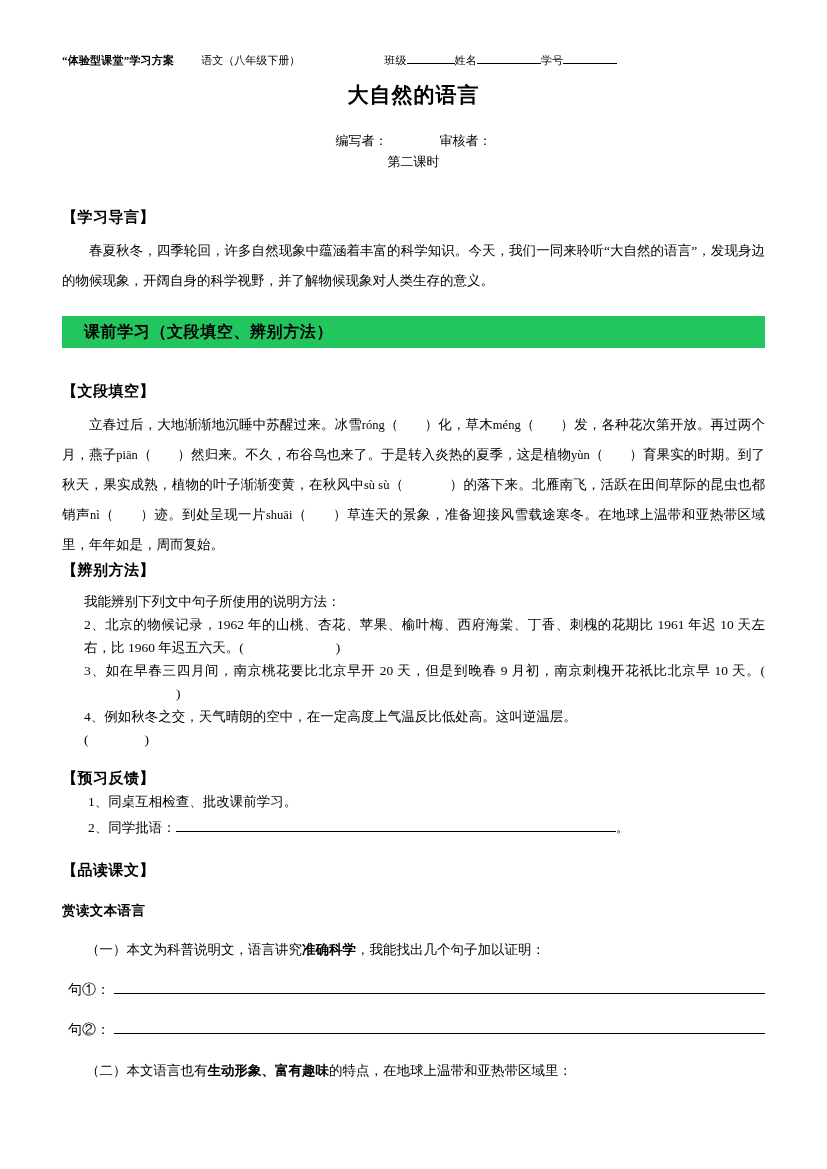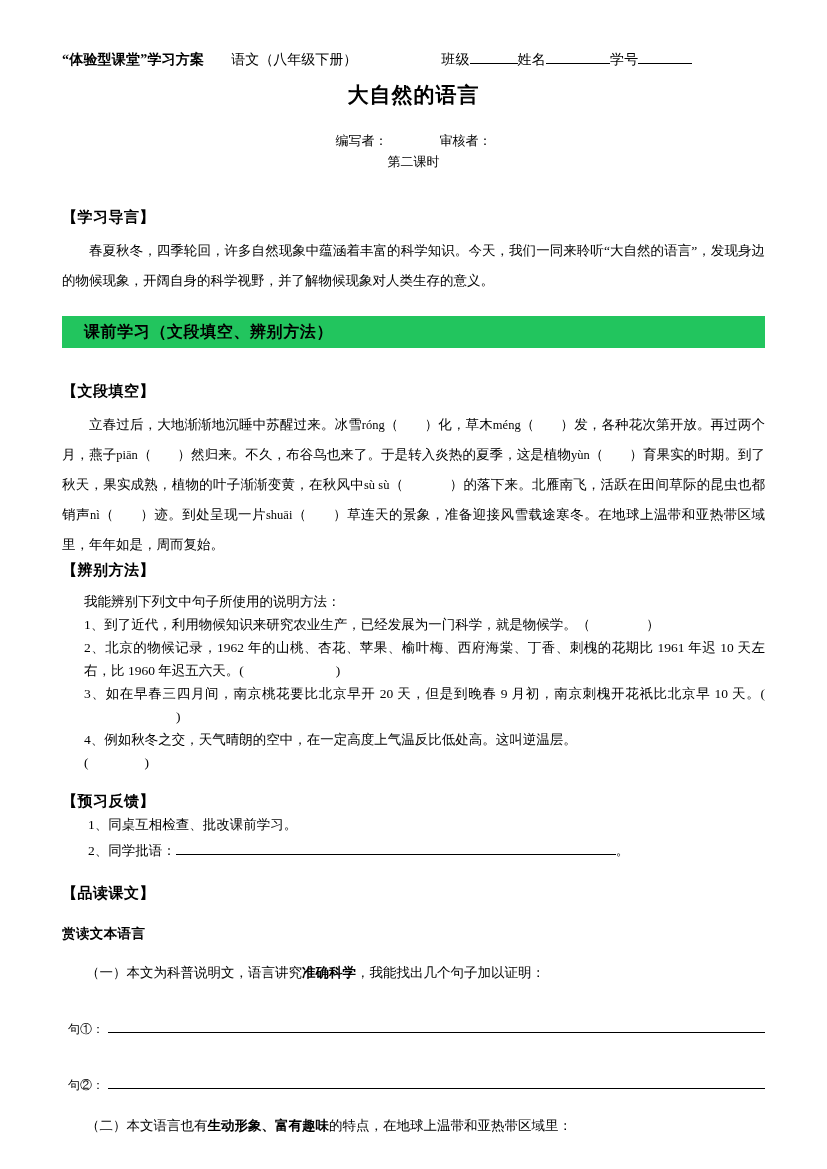--- a/index.html
+++ b/index.html
@@ -21,21 +21,21 @@
     height: 1169px;
     box-sizing: border-box;
     padding: 50px 62px 0 62px;
   }
 
   
   .header-row {
     display: flex;
     align-items: baseline;
     white-space: nowrap;
-    font-size: 14px;
+    font-size: 11px;
     line-height: 20px;
     margin-bottom: 10px;
   }
   .hdr-scheme {
     font-weight: bold;
     letter-spacing: 0.2px;
   }
   .hdr-subject {
     margin-left: 27px;
   }
@@ -173,23 +173,23 @@
     font-size: 13.5px;
     line-height: 24px;
     margin-top: 16px;
     padding-left: 24px;
   }
   .strongtxt {
     font-family: "DejaVu Sans", "Liberation Sans", sans-serif;
     font-weight: bold;
   }
   .ans-row {
-    font-size: 12px;
+    font-size: 14px;
     line-height: 24px;
-    margin-top: 32px;
+    margin-top: 16px;
     padding-left: 6px;
     display: flex;
     align-items: baseline;
   }
   .ans-label { white-space: nowrap; }
   .ans-rule {
     flex: 1;
     border-bottom: 1px solid #000;
     height: 13px;
     margin-left: 4px;
@@ -216,21 +216,20 @@
   <div class="para indent">春夏秋冬，四季轮回，许多自然现象中蕴涵着丰富的科学知识。今天，我们一同来聆听“大自然的语言”，发现身边的物候现象，开阔自身的科学视野，并了解物候现象对人类生存的意义。</div>
 
   <div class="sec-bar bar-pre">课前学习（文段填空、辨别方法）</div>
 
   <div class="brk-head h-fill">【文段填空】</div>
   <div class="passage"><span>立春过后，大地渐渐地沉睡中苏醒过来。冰雪</span><span class="py">róng</span>（<span class="pblank w1"></span>）<span>化，草木</span><span class="py">méng</span>（<span class="pblank w1"></span>）<span>发，各种花次第开放。再过两个月，燕子</span><span class="py">piān</span>（<span class="pblank w1"></span>）<span>然归来。不久，布谷鸟也来了。于是转入炎热的夏季，这是植物</span><span class="py">yùn</span>（<span class="pblank w1"></span>）<span>育果实的时期。到了秋天，果实成熟，植物的叶子渐渐变黄，在秋风中</span><span class="py">sù sù</span>（<span class="pblank w2"></span>）<span>的落下来。北雁南飞，活跃在田间草际的昆虫也都销声</span><span class="py">nì</span>（<span class="pblank w1"></span>）<span>迹。到处呈现一片</span><span class="py">shuāi</span>（<span class="pblank w1"></span>）<span>草连天的景象，准备迎接风雪载途寒冬。在地球上温带和亚热带区域里，年年如是，周而复始。</span></div>
 
   <div class="brk-head h-method">【辨别方法】</div>
   <div class="m-intro">我能辨别下列文中句子所使用的说明方法：</div>
 
-  <div class="m-item"><span>1、到了近代，利用物候知识来研究农业生产，已经发展为一门科学，就是物候学。（</span><span class="ansblank"></span><span>）</span></div>
 
   <div class="m-item"><span>2、北京的物候记录，1962 年的山桃、杏花、苹果、榆叶梅、西府海棠、丁香、刺槐的花期比 1961 年迟 10 天左右，比 1960 年迟五六天。(</span><span class="ansblank wide"></span><span>)</span></div>
 
   <div class="m-item"><span>3、如在早春三四月间，南京桃花要比北京早开 20 天，但是到晚春 9 月初，南京刺槐开花祇比北京早 10 天。(</span><span class="ansblank wide"></span><span>)</span></div>
 
   <div class="m-item"><span>4、例如秋冬之交，天气晴朗的空中，在一定高度上气温反比低处高。这叫逆温层。</span></div>
   <div class="m-item"><span>(</span><span class="ansblank"></span><span>)</span></div>
 
 
   <div class="brk-head h-preview">【预习反馈】</div>

